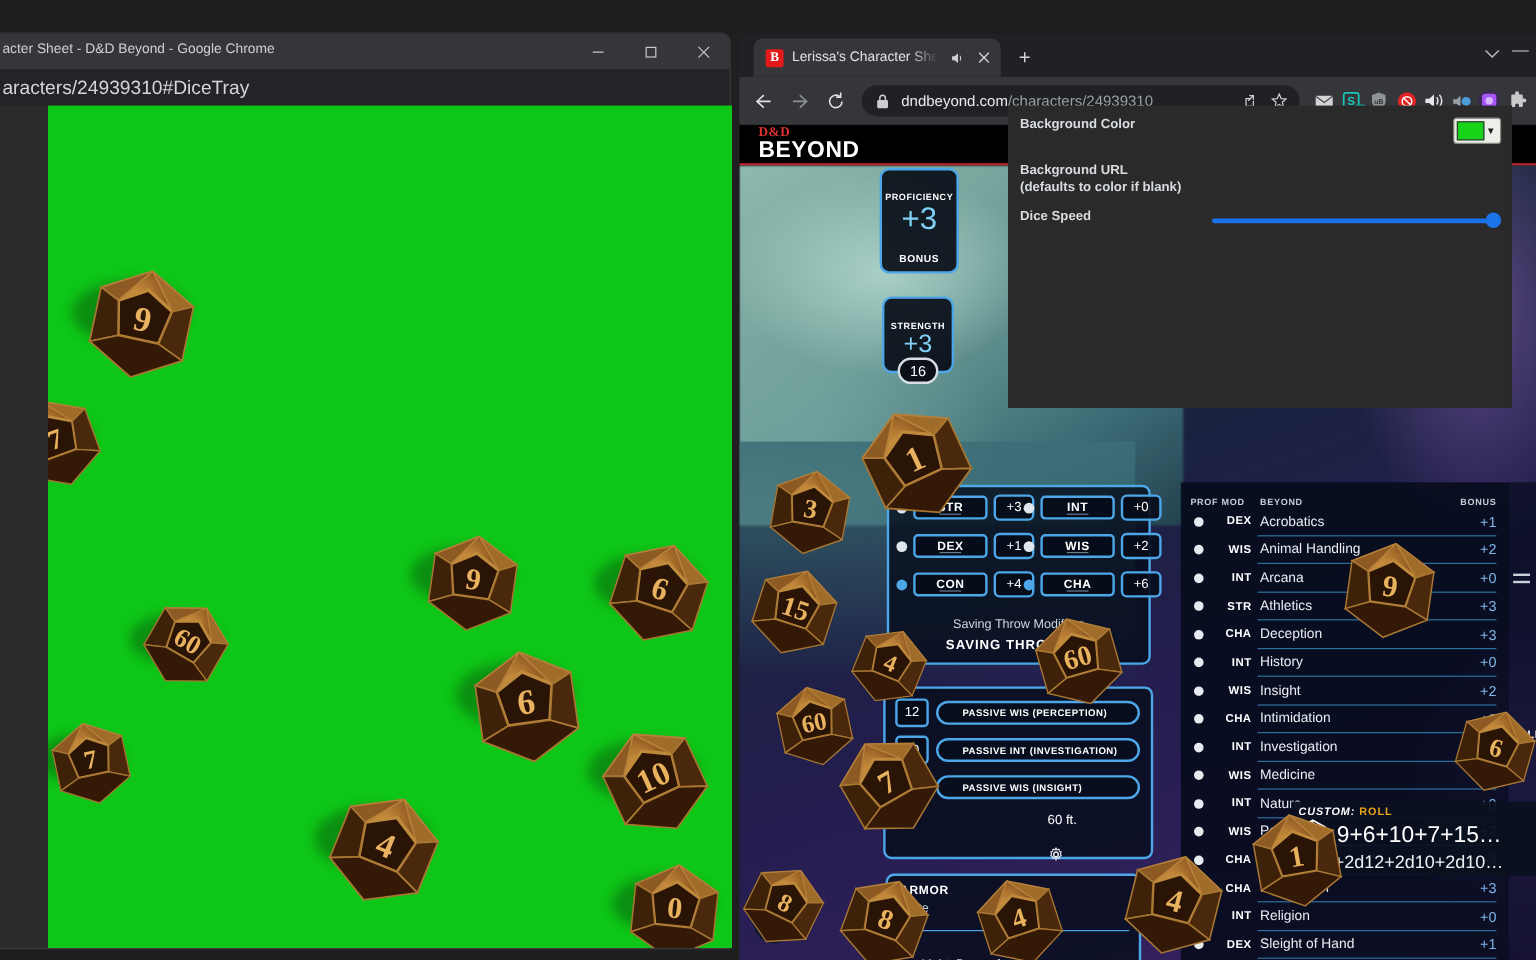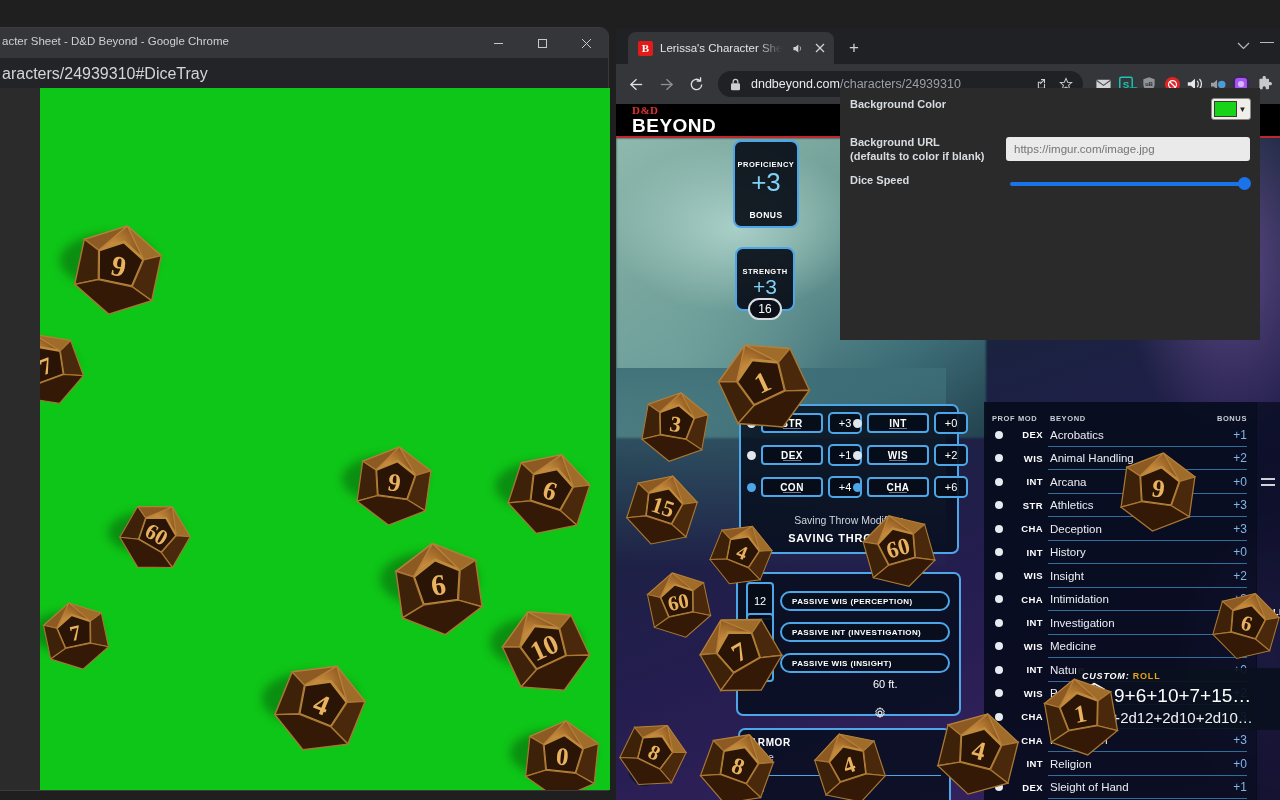--- a/index.html
+++ b/index.html
@@ -125,25 +125,25 @@
   .st-dot { width:9px; height:9px; border-radius:50%; background:#dfe6ec; }
   .st-dot.on { background:#4da6e8; }
   #st-sub { position:absolute; left:0; right:0; top:108px; text-align:center;
     color:#cfd6dd; font-size:10.5px; }
   #st-title { position:absolute; left:0; right:0; bottom:6px; text-align:center;
     color:#fff; font-size:11px; font-weight:bold; letter-spacing:.8px; }
 
   
   #senses-panel { left:120px; top:434px; width:225px; height:144px; }
   .sense-row { position:absolute; left:8px; display:flex; align-items:center; gap:6px; }
-  .sense-num { width:28px; height:38px; border:2px solid #4da6e8; border-radius:4px;
+  .sense-num { width:28px; height:24px; border:2px solid #4da6e8; border-radius:4px;
     background:rgba(5,12,24,.92); color:#fff; font-size:11px;
     display:flex; align-items:center; justify-content:center; }
   .sense-bar { width:170px; height:20px; border:2px solid #4da6e8; border-radius:10px;
-    background:rgba(5,12,24,.55); display:flex; align-items:center; padding-left:10px;
+    background:rgba(5,12,24,.55); display:flex; align-items:center; padding-left:20px;
     color:#fff; font-size:8px; font-weight:bold; letter-spacing:.4px; white-space:nowrap;}
   #sense-speed { position:absolute; left:135px; top:104px; color:#fff; font-size:11px; }
   #sense-gear { position:absolute; left:136px; top:131px; color:#e3e7ea; }
 
   
   #armor-panel { left:122px; top:590px; width:213px; height:105px; }
   #armor-lbl { position:absolute; left:10px; top:7px; color:#fff; font-size:10px;
     font-weight:bold; letter-spacing:.6px; }
   #armor-val { position:absolute; left:10px; top:21px; color:#cdd5dc; font-size:10.5px; }
   #armor-div { position:absolute; left:8px; right:8px; top:45px; height:1px;
@@ -1142,21 +1142,20 @@
     </div>
     <div id="color-swatch-wrap">
       <div id="color-swatch"></div>
       <div id="color-caret">▼</div>
     </div>
 
     <div class="set-row" style="top:47px">
       <div class="set-lbl">Background URL</div>
       <div class="set-lbl">(defaults to color if blank)</div>
     </div>
-    <input id="bg-url-input" type="text" placeholder="https://imgur.com/image.jpg" style="">
 
     <div class="set-row" style="top:85px">
       <div class="set-lbl">Dice Speed</div>
     </div>
     <div id="slider">
       <div id="slider-track"></div>
       <div id="slider-knob"></div>
     </div>
     <div id="set-right-edge"></div>
   </div>

